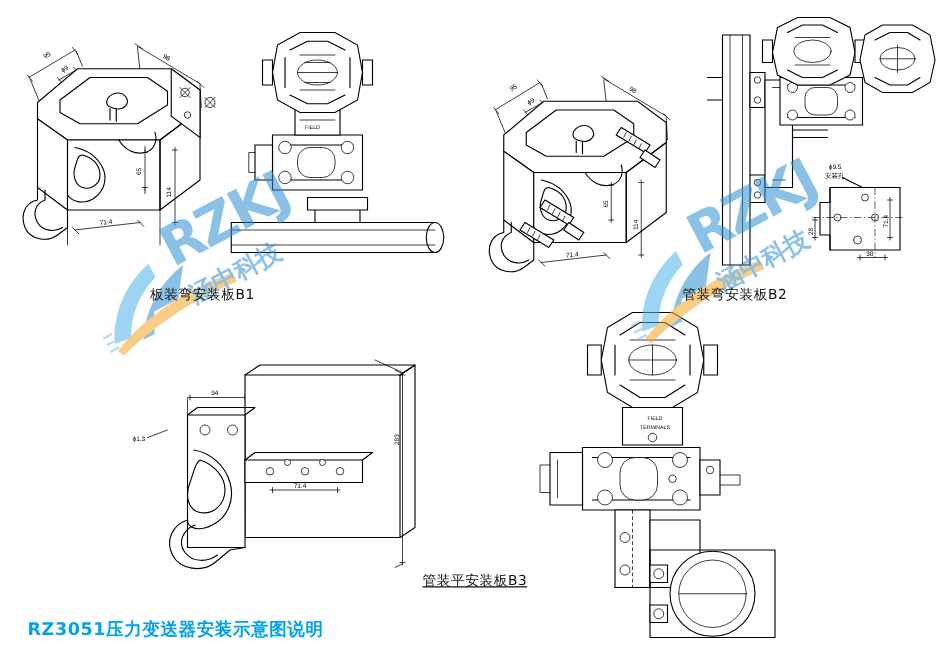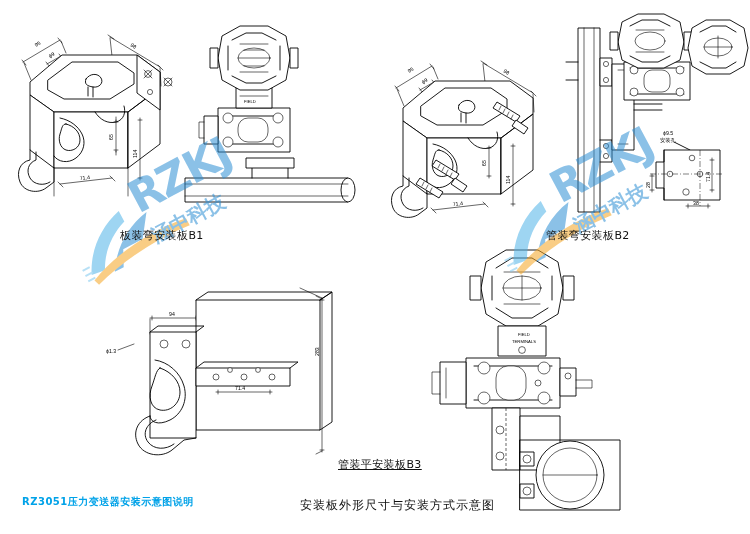--- a/index.html
+++ b/index.html
@@ -30,21 +30,21 @@
     white-space:nowrap;
     letter-spacing:0.4px;
   }
   #cap-b1{left:120px;top:228px;}
   #cap-b2{left:546px;top:228px;}
   #cap-b3{left:338px;top:457px;text-decoration:underline;}
   #footer-note{left:300px;top:497px;font-size:12px;letter-spacing:1px;}
   #footer-title{
     position:absolute;left:22px;top:495px;
     font-family:"DejaVu Sans","Liberation Sans",sans-serif;
-    font-size:10px;font-weight:bold;color:#00a2e8;white-space:nowrap;
+    font-size:14px;font-weight:bold;color:#00a2e8;white-space:nowrap;
     letter-spacing:0.5px;
   }
 
   
   .wm{position:absolute;opacity:0.55;transform-origin:left top;pointer-events:none;}
   .wm svg{overflow:visible;}
 </style>
 </head>
 <body>
 
@@ -446,17 +446,16 @@
   <div class="layer">
 
     <div class="caption" id="cap-b1">板装弯安装板B1</div>
 
     <div class="caption" id="cap-b2">管装弯安装板B2</div>
 
     <div class="caption" id="cap-b3">管装平安装板B3</div>
 
     <div id="footer-title">RZ3051压力变送器安装示意图说明</div>
 
-    <div class="caption" id="footer-note">安装板外形尺寸与安装方式示意图</div>
 
   </div>
 
 </div>
 
 </body></html>

